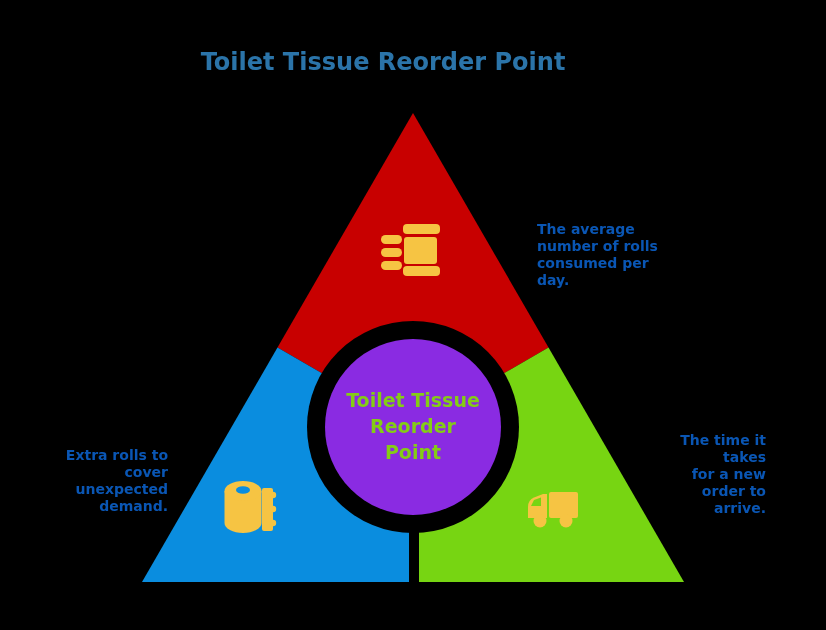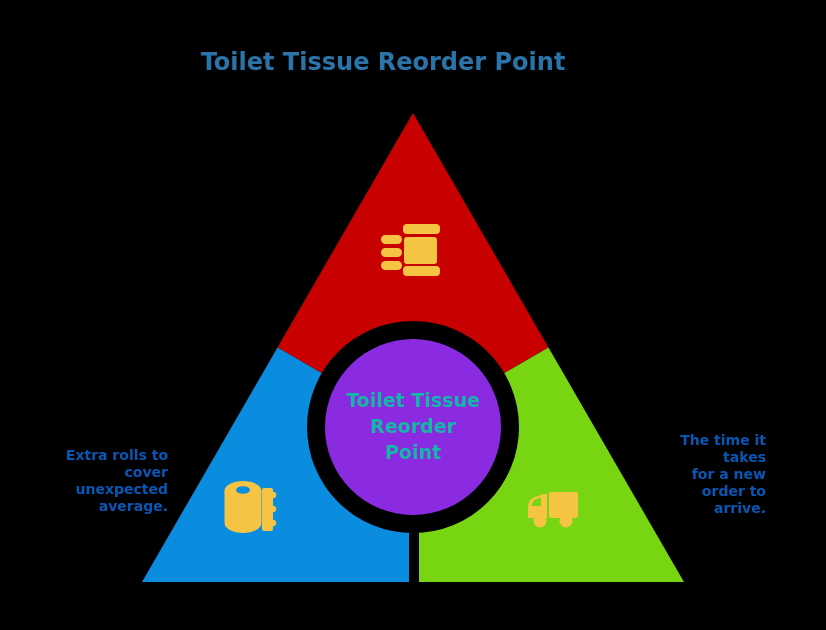--- a/index.html
+++ b/index.html
@@ -8,21 +8,21 @@
     background:#000;font-family:"DejaVu Sans","Liberation Sans",sans-serif;
   }
   .title{
     position:absolute;left:0;right:0;top:48px;margin:0;
     text-align:center;font-size:24px;font-weight:700;
     color:#2b74a9;letter-spacing:0px;
   }
   .diagram{position:absolute;left:0;top:0;}
   .center-label{
     position:absolute;left:324px;top:387px;width:178px;
-    text-align:center;color:#14b8a6;font-weight:700;
+    text-align:center;color:#84cc16;font-weight:700;
     font-size:19px;line-height:26px;white-space:pre-line;
   }
   .caption{
     position:absolute;font-size:14px;line-height:17px;font-weight:600;
     color:#0a56b4;white-space:pre-line;
   }
   .caption-top{left:537px;top:221px;text-align:left;}
   .caption-left{left:18px;top:447px;width:150px;text-align:right;}
   .caption-right{left:658px;top:432px;text-align:right;}
 </style>
@@ -69,20 +69,24 @@
       <path d="M 534 500 L 541 497.5 L 541 506 L 531 506 Z" fill="#77d512"></path>
       <circle cx="540" cy="521" r="6.5"></circle>
       <circle cx="566" cy="521" r="6.5"></circle>
     </g>
   </svg>
 
   <div class="center-label">Toilet Tissue
 Reorder
 Point</div>
 
+  <div class="caption caption-top">The average
+number of rolls
+consumed per
+day.</div>
   <div class="caption caption-left">Extra rolls to cover
 unexpected
-average.</div>
+demand.</div>
   <div class="caption caption-right">The time it takes
 for a new order to
 arrive.</div>
 
 </div>
 
 </body></html>

